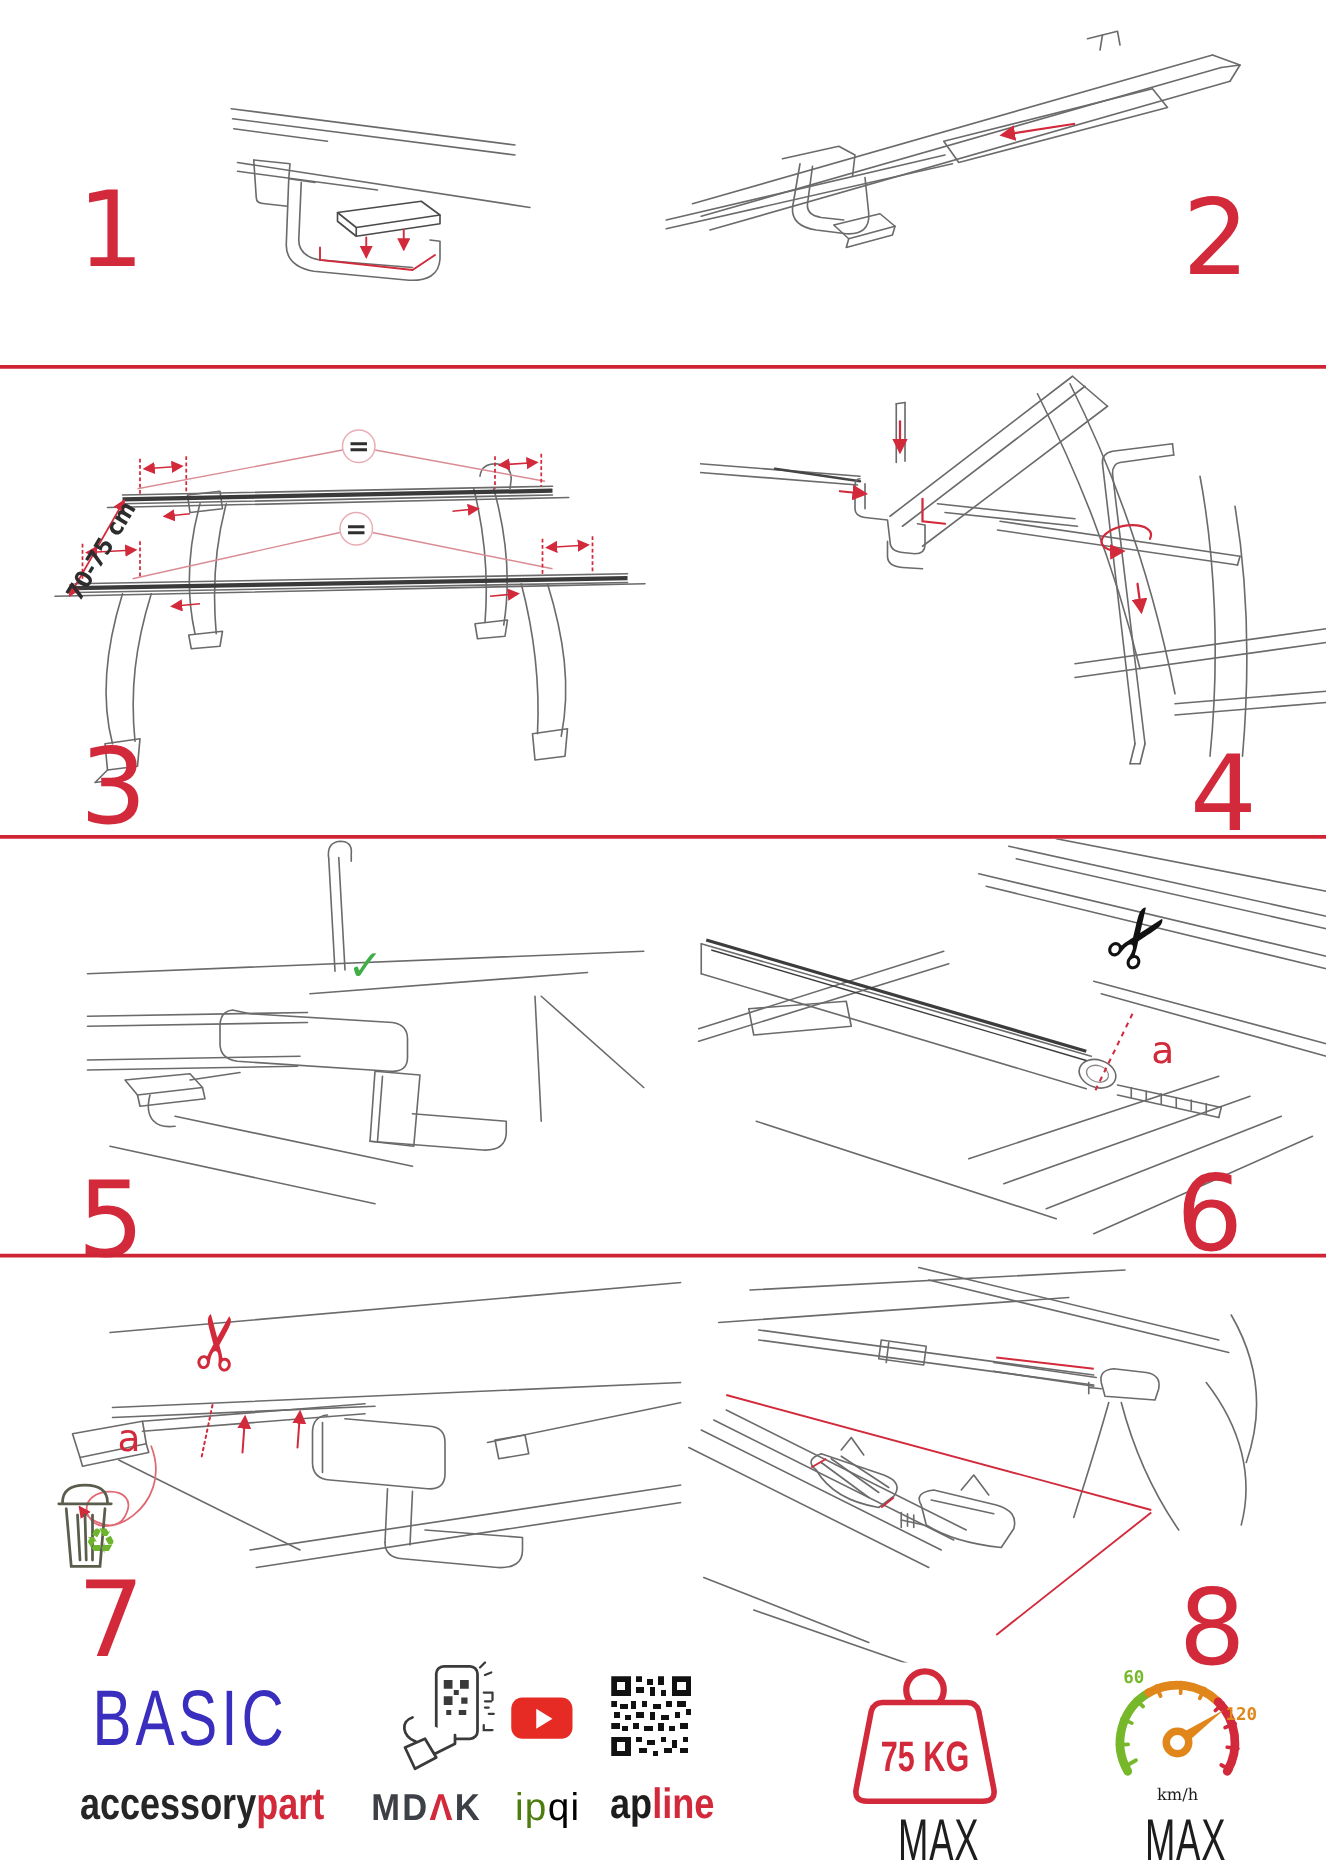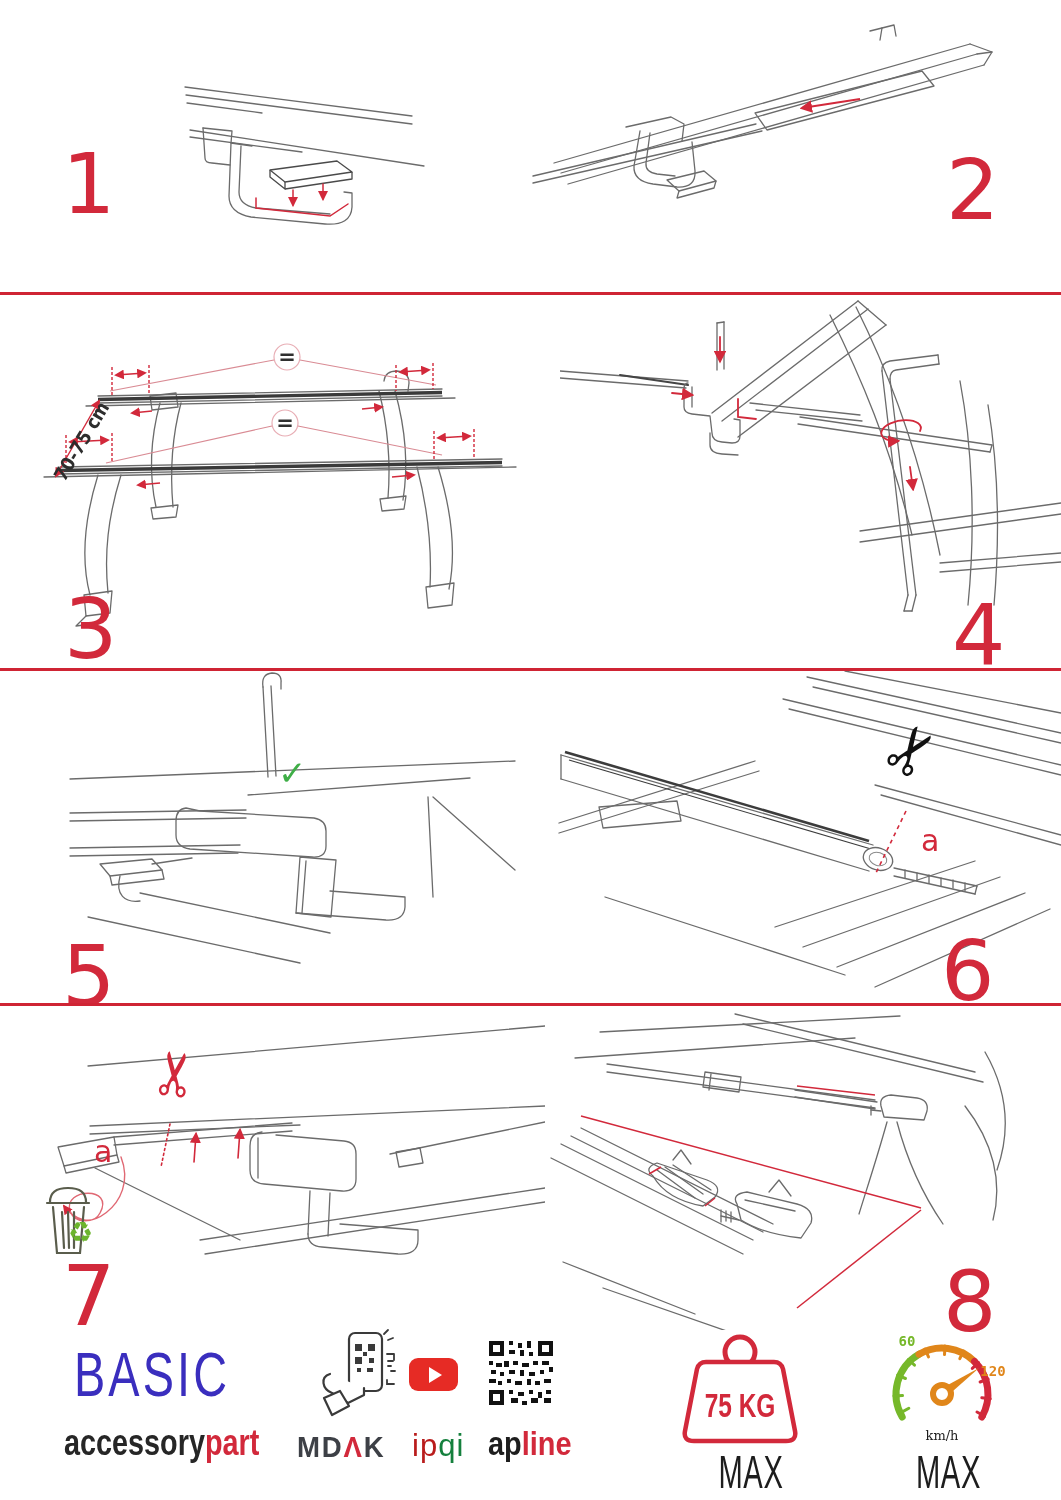--- a/index.html
+++ b/index.html
@@ -22,21 +22,21 @@
   .basic{position:absolute;left:74px;top:1338px;color:#3a2ebe;font-size:60px;font-weight:400;
          letter-spacing:4px;transform:scaleX(.78) scaleY(1.05);transform-origin:left top;
          font-family:"Liberation Sans",sans-serif;}
   .brand{position:absolute;left:64px;top:1422px;font-size:36px;font-weight:700;
          transform:scaleX(.80);transform-origin:left top;letter-spacing:0;}
   .brand .b1{color:#262626}.brand .b2{color:#d2293b}
   .logo-word{position:absolute;font-weight:700;transform-origin:left top;}
   .mdak{left:297px;top:1430px;font-size:30px;letter-spacing:2px;transform:scaleX(.92);}
   .mdak .g{color:#3d4046}.mdak .r{color:#d2293b}
   .ipqi{left:412px;top:1428px;font-size:31px;font-weight:400;letter-spacing:1px;}
-  .ipqi .g{color:#b91c1c}.ipqi .r{color:#15803d}
+  .ipqi .g{color:#4d7c0f}.ipqi .r{color:#000000}
   .apline{left:488px;top:1424px;font-size:34px;font-weight:700;transform:scaleX(.85);}
   .apline .g{color:#1d1d1d}.apline .r{color:#d2293b}
   .yt{position:absolute;left:409px;top:1358px;width:49px;height:33px;background:#e62b25;
       border-radius:9px;display:flex;align-items:center;justify-content:center;}
   .yt .tri{width:0;height:0;border-left:13px solid #fff;border-top:8px solid transparent;
       border-bottom:8px solid transparent;margin-left:3px;}
   .max{position:absolute;color:#1d1d1d;font-size:47px;font-weight:400;line-height:1;
        transform:scaleX(.62);transform-origin:center top;letter-spacing:1px;
        font-family:"Liberation Sans",sans-serif;}
   .icon-abs{position:absolute;}

